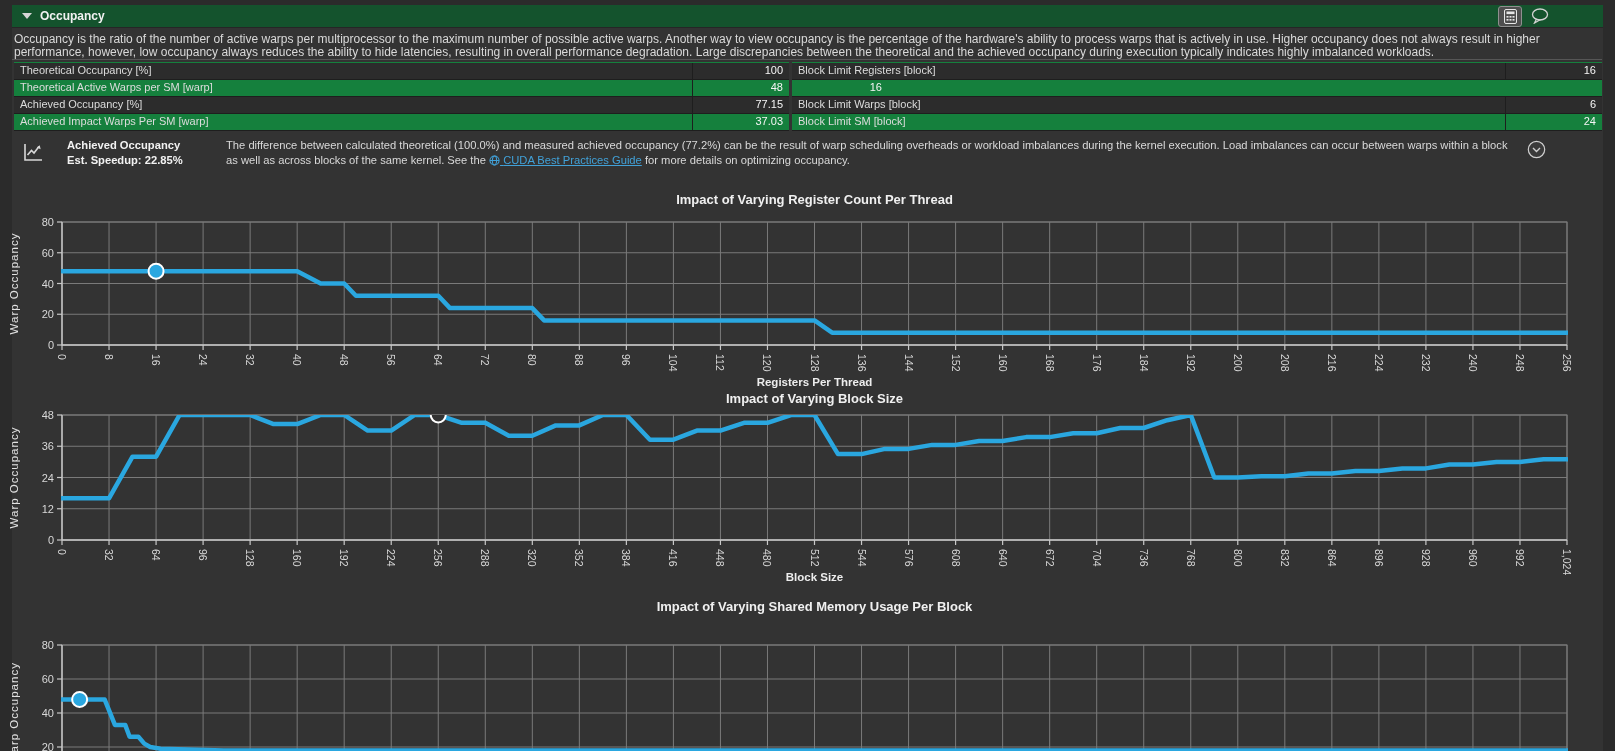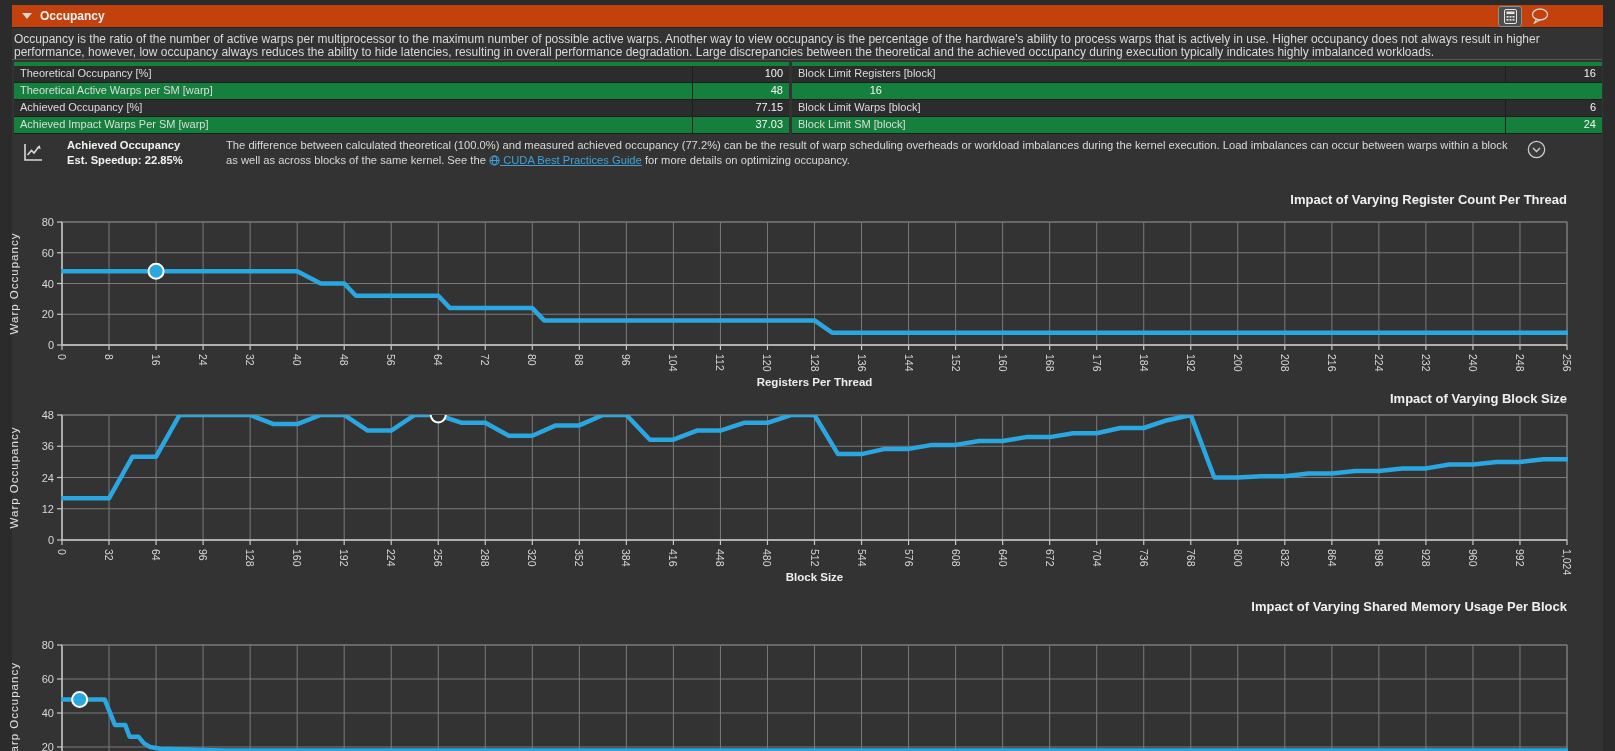--- a/index.html
+++ b/index.html
@@ -9,61 +9,61 @@
     font-family:"Liberation Sans", sans-serif;font-size:11px;
   }
   .gutter{position:absolute;top:0;bottom:0;background:#2b2b2b;}
   .gutter-left{left:0;width:12px;}
   .gutter-right{right:0;width:12px;}
   .top-strip{position:absolute;left:0;right:0;top:0;height:5px;background:#2b2b2b;}
 
   
   .section-header{
     position:absolute;left:12px;right:12px;top:5px;height:22px;
-    background:#c2410c;border-bottom:1px solid #262626;
+    background:#14532d;border-bottom:1px solid #262626;
     display:flex;align-items:center;
   }
   .tri{width:0;height:0;border-left:5px solid transparent;border-right:5px solid transparent;
     border-top:6px solid #d6d6d6;margin-left:10px;cursor:pointer;}
   .section-title{font-weight:bold;font-size:12px;color:#f2f2f2;margin-left:8px;}
   .hdr-buttons{margin-left:auto;display:flex;align-items:center;gap:7px;padding-right:52px;}
   .icon-btn{width:22px;height:19px;border:1px solid #8f8f8f;border-radius:3px;background:#4e4e4e;
     display:flex;align-items:center;justify-content:center;cursor:pointer;}
   .icon-plain{width:22px;height:19px;display:flex;align-items:center;justify-content:center;cursor:pointer;}
 
   
   .description{
     position:absolute;left:14px;top:33px;width:1594px;
     color:#d9d9d9;line-height:13px;font-size:12px;
   }
 
   .sep-line{position:absolute;left:12px;right:13px;top:59px;height:1px;background:#565656;}
 
   
   .stats-wrap{position:absolute;left:14px;top:62px;width:1588px;display:flex;}
-  .stats-table{width:775px;border-top:4px solid #15803d;}
+  .stats-table{width:775px;border-top:1px solid #15803d;}
   .stats-table.right{margin-left:3px;width:810px;}
   .stats-row{display:flex;height:16px;line-height:15px;border-bottom:1px solid #1e1e1e;}
   .stats-row.odd{background:#2c2c2c;}
   .stats-row.even{background:#15803d;}
   .cell-label{flex:1;padding-left:6px;border-right:1px solid #1e1e1e;color:#dcdcdc;
     white-space:nowrap;overflow:hidden;}
   .cell-value{width:90px;text-align:right;padding-right:6px;color:#f5f5f5;}
 
   
   .rec{position:absolute;left:14px;top:138px;width:1588px;display:flex;gap:17px;}
   .rec-icon{margin:4px 6px 0 8px;flex:0 0 auto;}
   .rec-titlecol{flex:0 0 142px;font-weight:bold;color:#f2f2f2;line-height:15px;font-size:11.2px;}
   .rec-text{flex:1;max-width:1320px;color:#d9d9d9;line-height:15px;font-size:11.2px;}
   .rec-link{color:#41a1d8;text-decoration:underline;cursor:pointer;white-space:nowrap;}
   .rec-collapse{margin-left:auto;margin-top:2px;padding-right:56px;}
 
   
   .chart-title{
-    position:absolute;left:62px;width:1505px;text-align:right;
+    position:absolute;left:62px;width:1505px;text-align:center;
     font-weight:bold;font-size:13px;color:#f0f0f0;
   }
   svg text{font-family:"Liberation Sans", sans-serif;}
   .chart-svg{position:absolute;left:0;}
 </style>
 </head>
 <body>
 
 <div class="top-strip"></div>
 <div class="gutter gutter-left"></div>

